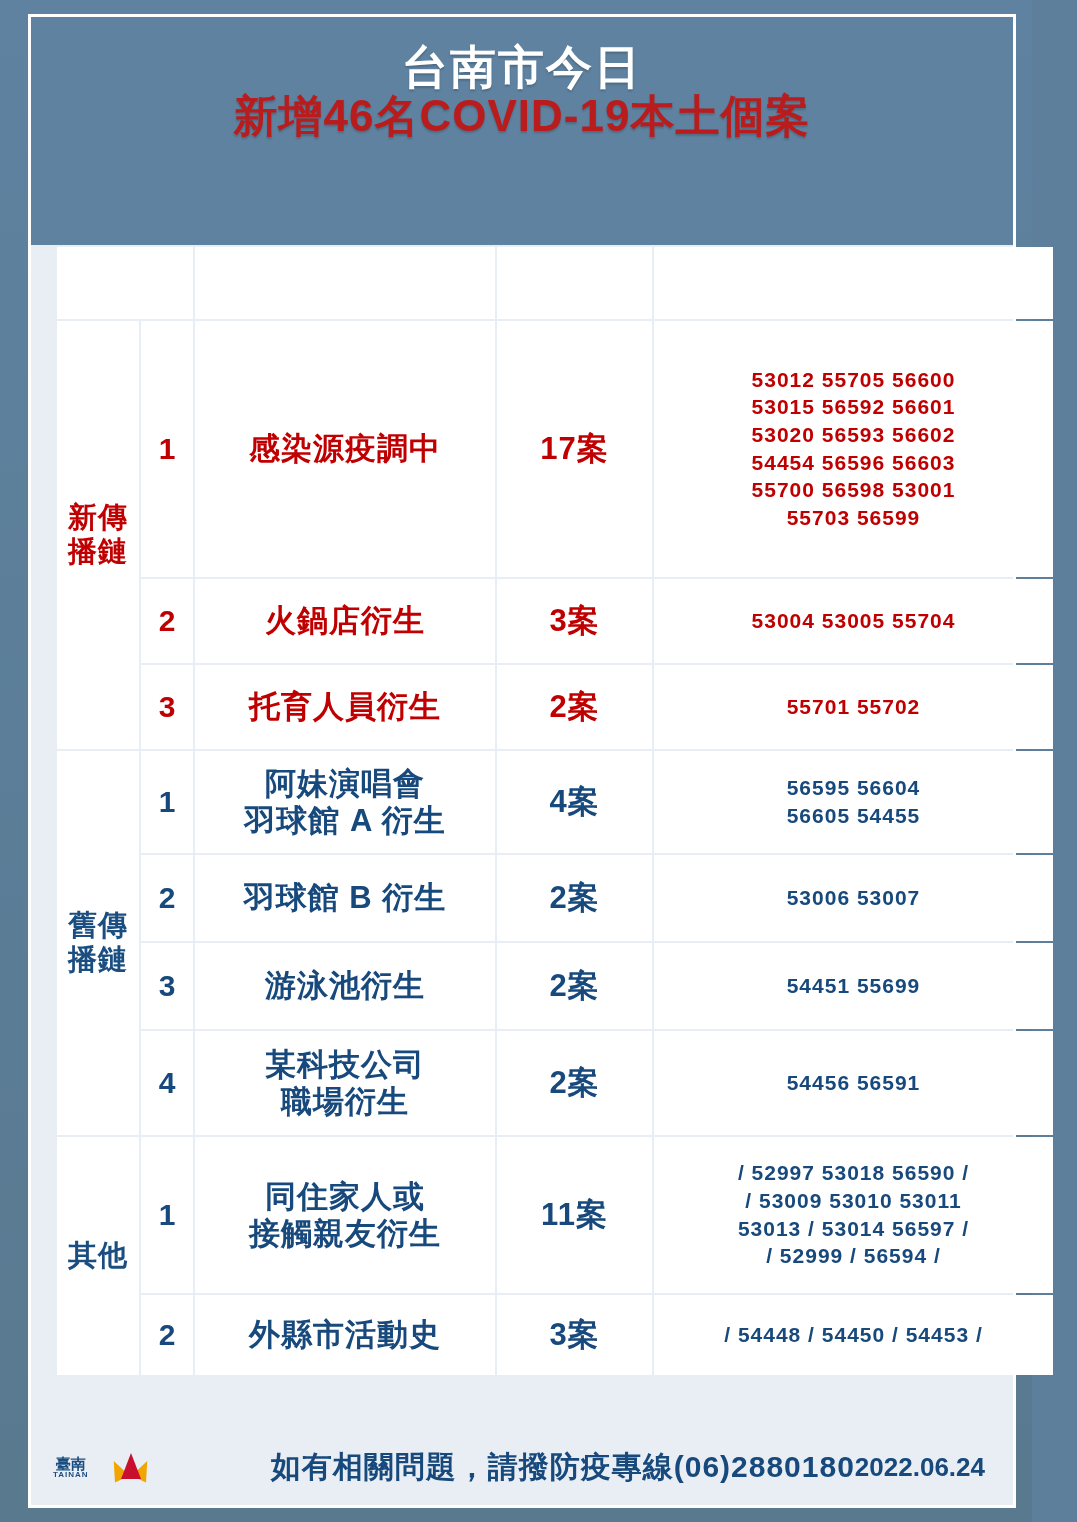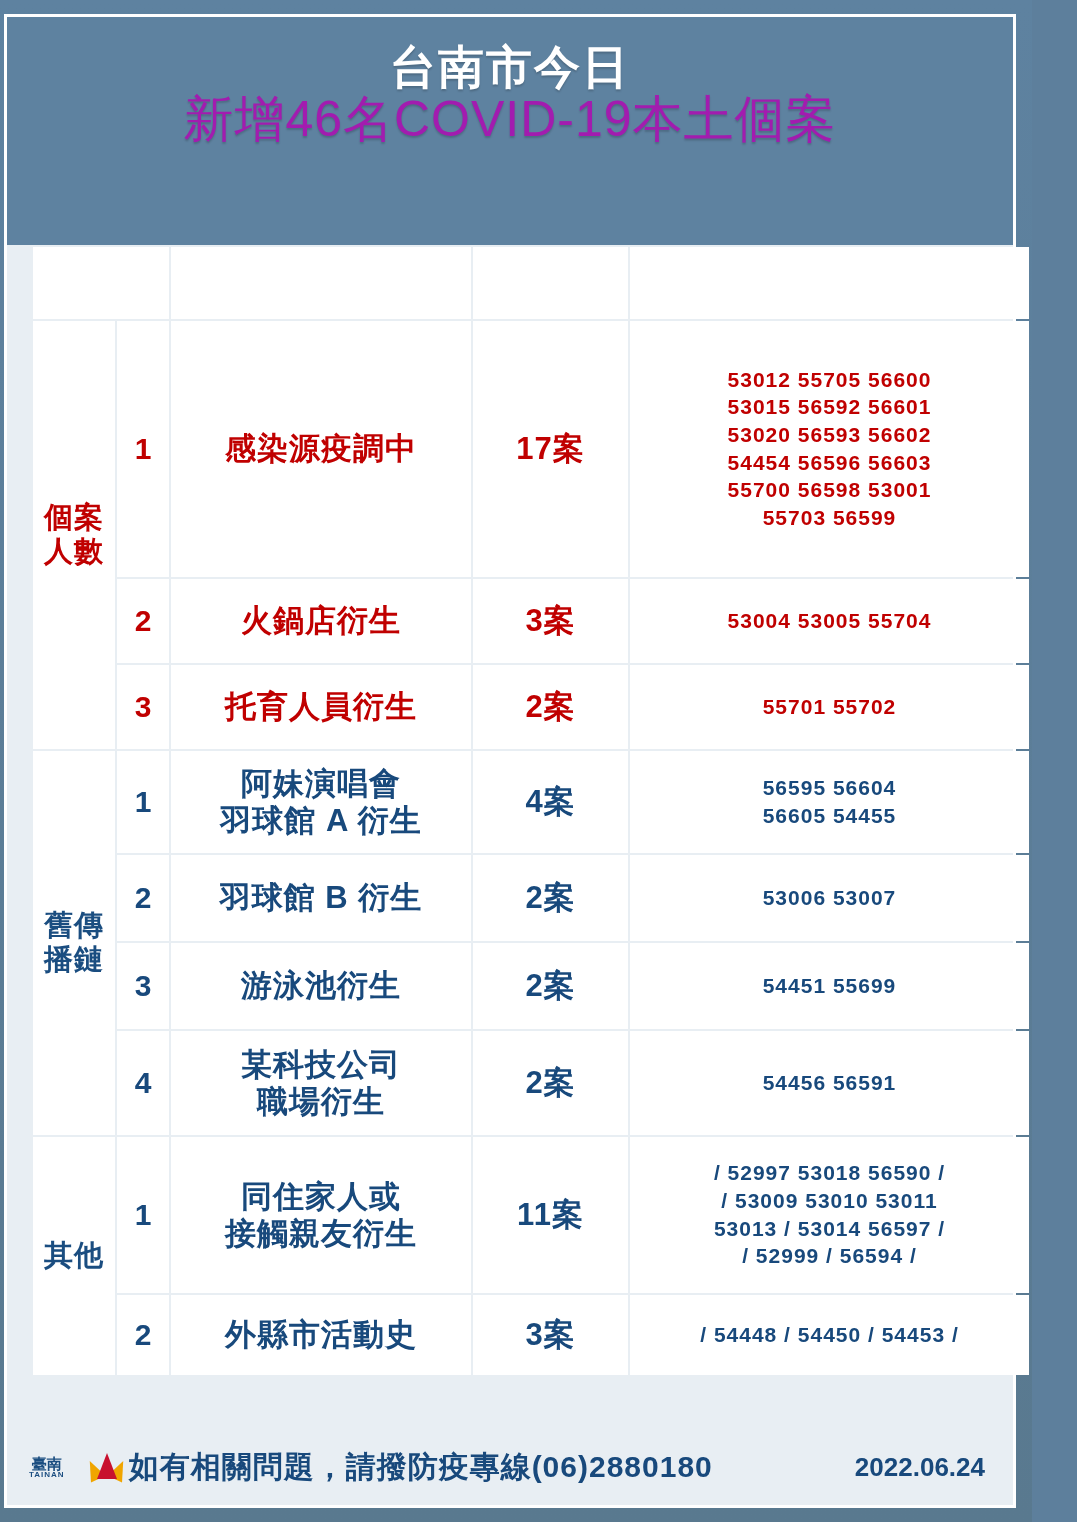--- a/index.html
+++ b/index.html
@@ -11,21 +11,21 @@
     height: 1522px;
     background: #5d7f9c;
     font-family: "Liberation Sans", sans-serif;
     overflow: hidden;
   }
   .poster {
     position: relative;
     width: 1032px;
     height: 1522px;
     box-sizing: border-box;
-    padding: 14px 16px 0 4px;
+    padding: 14px 16px 0 28px;
     background: linear-gradient(180deg, #5e82a0 0%, #59798f 100%);
   }
   .inner {
     position: relative;
     width: 100%;
     height: 1494px;
     background: #e8eef3;
     border: 3px solid #ffffff;
     box-sizing: border-box;
     padding: 10px 24px 0 24px;
@@ -39,25 +39,25 @@
   }
   .title-1 {
     font-size: 46px;
     font-weight: bold;
     letter-spacing: 2px;
     line-height: 1.05;
     color: #ffffff;
     text-shadow: 0 2px 2px rgba(0,0,0,0.18);
   }
   .title-2 {
-    font-size: 50px;
-    font-weight: normal;
+    font-size: 44px;
+    font-weight: bold;
     letter-spacing: 1px;
     line-height: 1.12;
-    color: #a21caf;
+    color: #b91c1c;
     text-shadow: 0 2px 2px rgba(0,0,0,0.18);
     white-space: nowrap;
   }
   .subtitle {
     font-size: 30px;
     font-weight: bold;
     color: #ffffff;
     margin-top: 4px;
     letter-spacing: 1px;
   }
@@ -185,21 +185,21 @@
   }
   .logo-mark span {
     position: absolute;
     display: block;
   }
   .lm1 { width: 0; height: 0; border-left: 10px solid transparent; border-right: 10px solid transparent; border-bottom: 26px solid #c8102e; left: 12px; top: 6px; }
   .lm2 { width: 0; height: 0; border-left: 8px solid transparent; border-right: 8px solid transparent; border-bottom: 20px solid #f0a500; left: 1px; top: 13px; transform: rotate(-25deg); }
   .lm3 { width: 0; height: 0; border-left: 8px solid transparent; border-right: 8px solid transparent; border-bottom: 20px solid #f0a500; left: 26px; top: 13px; transform: rotate(25deg); }
   .footer-msg {
     flex: 1;
-    text-align: left;
+    text-align: right;
     font-size: 30px;
     font-weight: bold;
     color: #18497c;
     letter-spacing: 1px;
   }
   .footer-date {
     font-size: 26px;
     font-weight: bold;
     color: #18497c;
     padding-right: 6px;
@@ -233,21 +233,21 @@
           <th style="white-space:pre-line">感染源/接觸者/
 活動史</th>
           <th style="white-space:pre-line">今日公布
 個案人數</th>
           <th>案號</th>
         </tr>
       </thead>
       <tbody>
 
         <tr class="r1">
-          <td class="group" rowspan="3" style="white-space:pre-line">個案人數</td>
+          <td class="group" rowspan="3" style="white-space:pre-line">新傳播鏈</td>
           <td class="num">1</td>
           <td class="src" style="white-space:pre-line">感染源疫調中</td>
           <td class="cnt">17案</td>
           <td class="cases">53012  55705  56600
 53015  56592  56601
 53020  56593  56602
 54454  56596  56603
 55700  56598  53001
 55703  56599</td>
         </tr>

